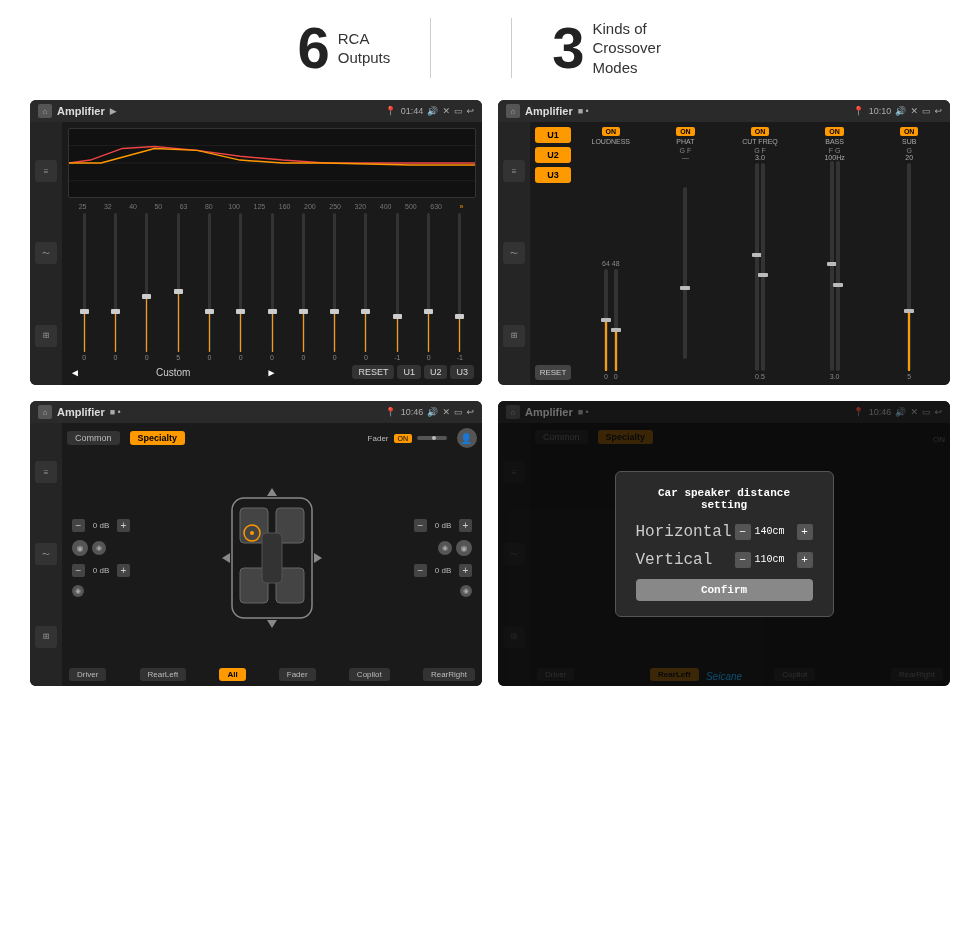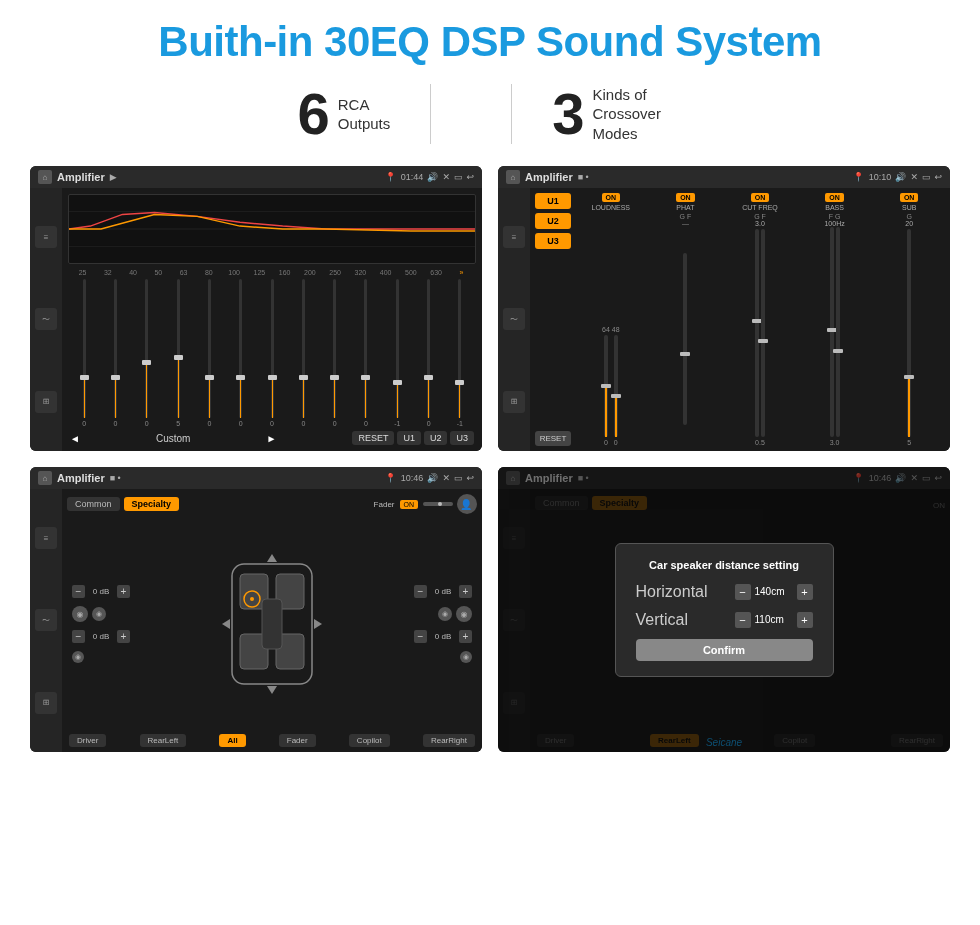--- a/index.html
+++ b/index.html
@@ -314,21 +314,21 @@
       flex: 1;
       background: #1a1a1a;
       padding: 5px;
       display: flex;
       flex-direction: column;
       gap: 4px;
     }
     .cs-top {
       display: flex;
       align-items: center;
-      gap: 4px;
+      gap: 10px;
     }
     .cs-tab {
       background: #333;
       border-radius: 3px;
       padding: 2px 8px;
       font-size: 9px;
       color: #bbb;
     }
     .cs-tab.active {
       background: #f90;
@@ -421,20 +421,21 @@
       align-items: center;
       justify-content: center;
       z-index: 10;
     }
     .dialog-box {
       background: #2a2a2a;
       border: 1px solid #555;
       border-radius: 6px;
       padding: 15px 20px;
       width: 219px;
+      font-family: Liberation Mono, monospace;
     }
     .dialog-title {
       font-size: 11px;
       color: #fff;
       text-align: center;
       margin-bottom: 12px;
       font-weight: 600;
     }
     .dialog-row {
       display: flex;
@@ -489,21 +490,20 @@
       font-size: 10px;
       color: #1a9adf;
       font-style: italic;
     }
   </style>
 </head>
 <body>
 
 <div class="page-container">
 
-  <div class="main-title">Buith-in 30EQ DSP Sound System</div>
 
   <div class="stats-row">
     <div class="stat-item">
       <span class="stat-number">6</span>
       <span class="stat-label">RCA<br>Outputs</span>
     </div>
     <div class="stat-divider"></div>
     <div class="stat-item">
     </div>
     <div class="stat-divider"></div>

